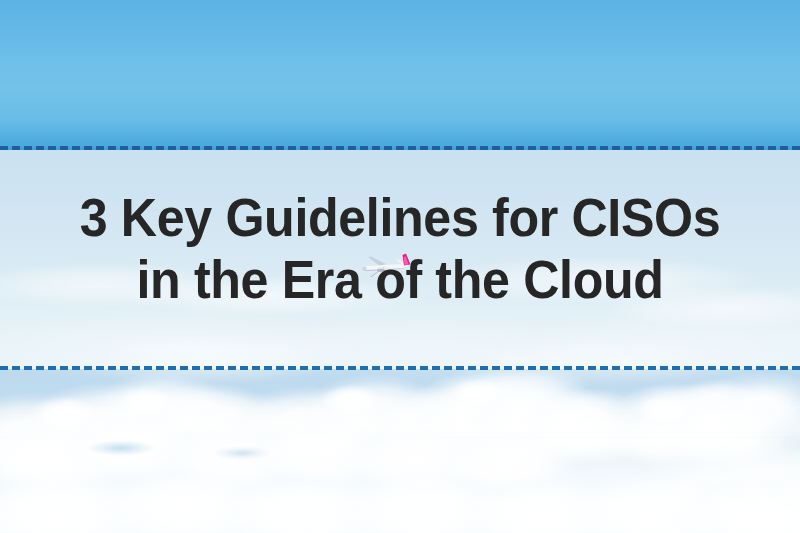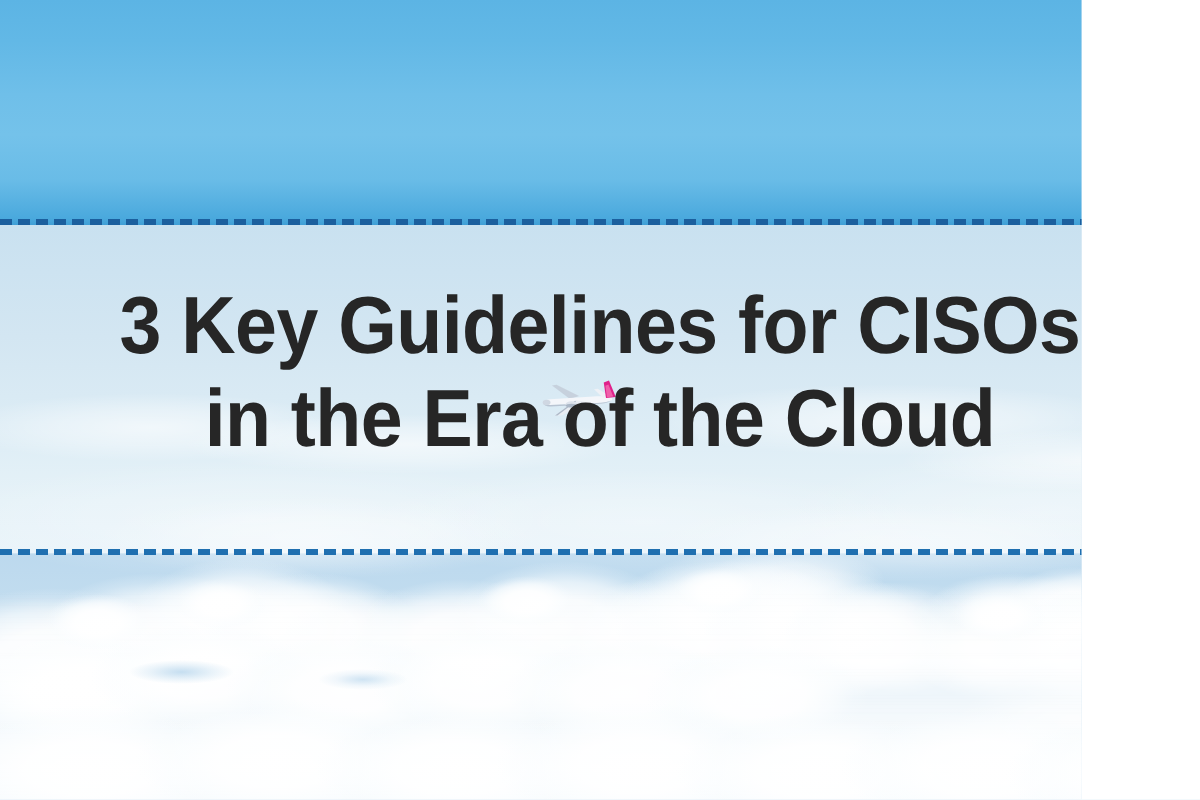--- a/index.html
+++ b/index.html
@@ -6,21 +6,21 @@
     margin: 0;
     padding: 0;
     background: #ffffff;
   }
   body {
     font-family: "Liberation Sans", sans-serif;
   }
 
   .banner {
     position: relative;
-    width: 721px;
+    width: 800px;
     height: 533px;
     overflow: hidden;
     background: #cfe4f2;
   }
 
   
   .sky-top {
     position: absolute;
     left: 0; top: 0;
     width: 800px;

